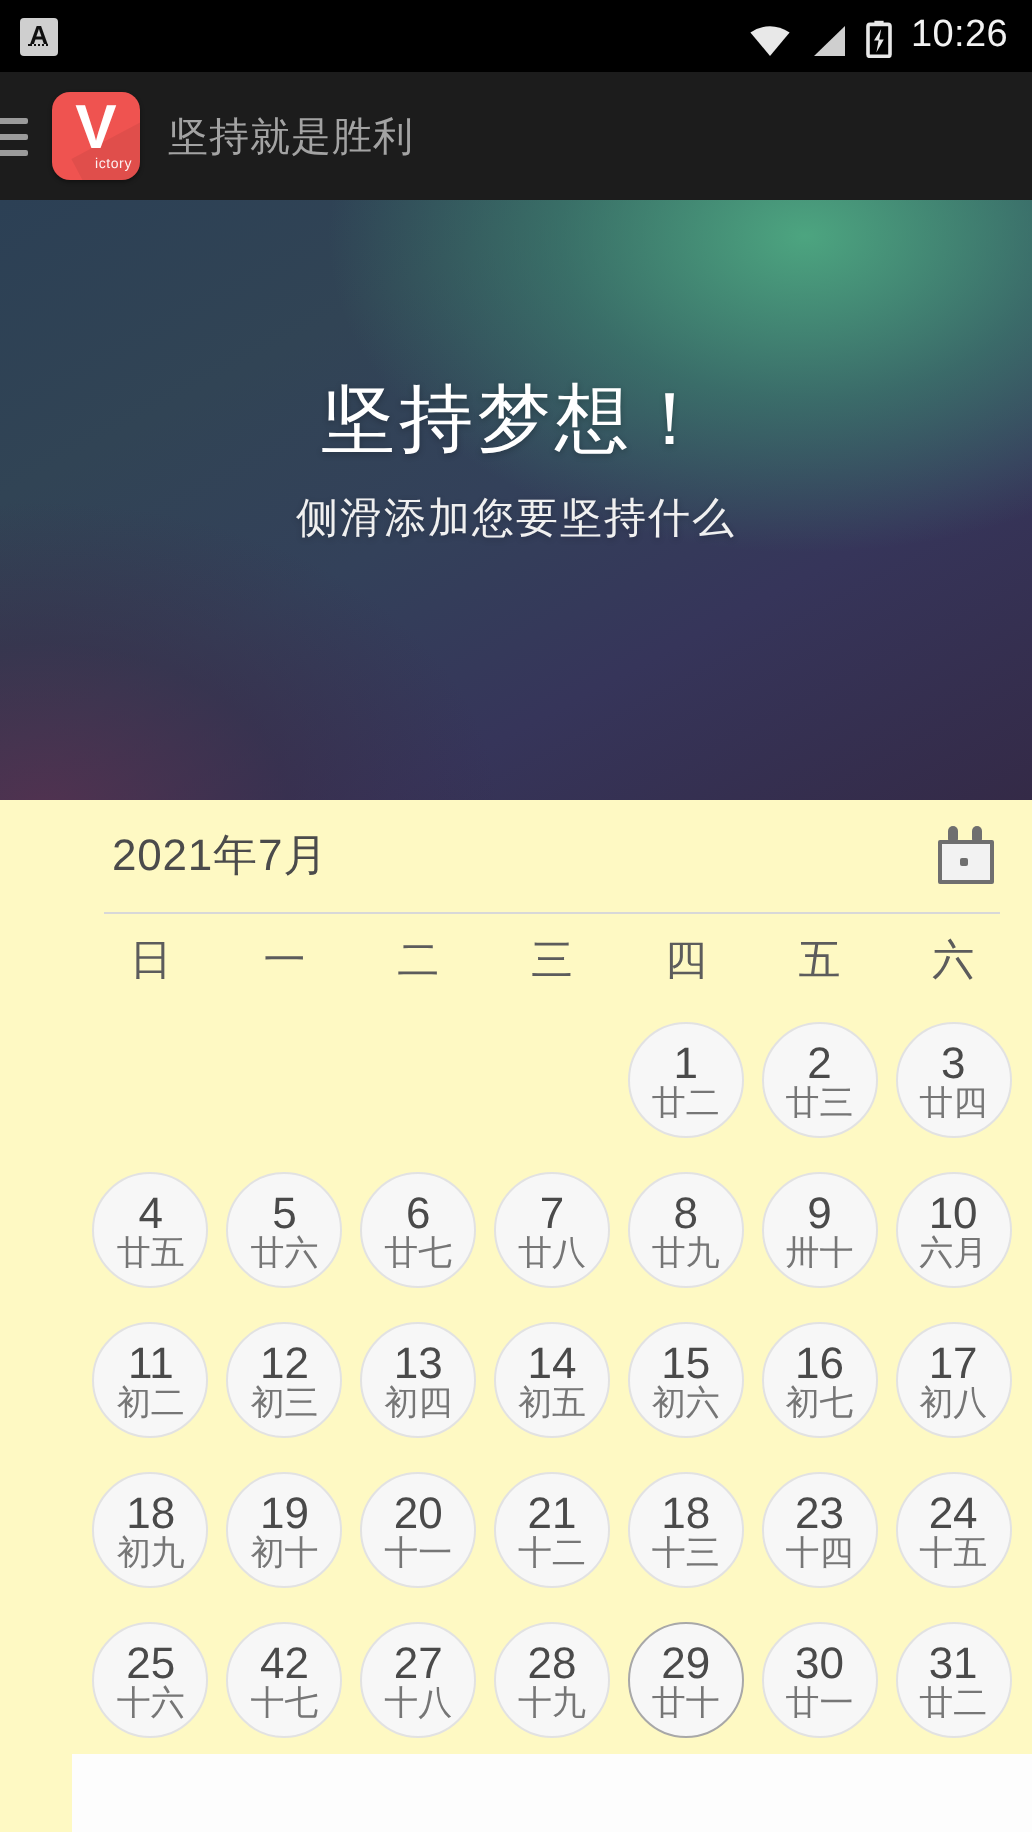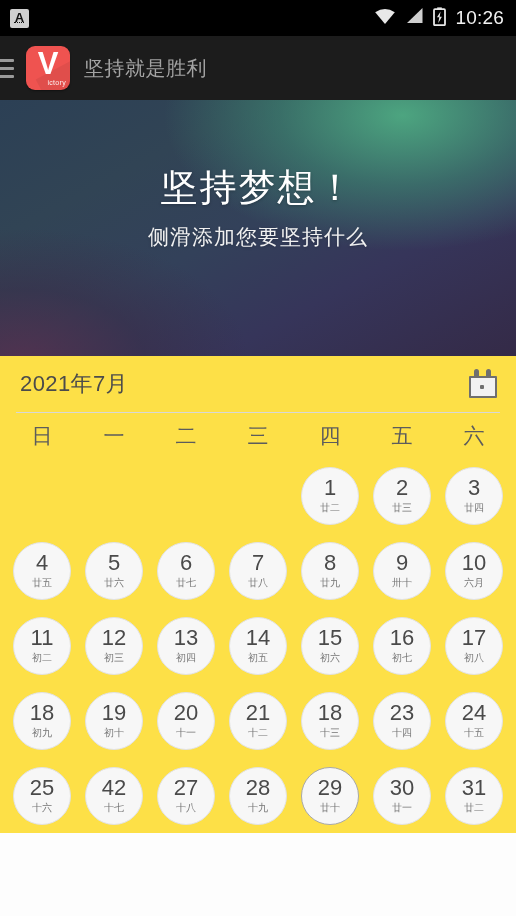--- a/index.html
+++ b/index.html
@@ -25,21 +25,21 @@
   .status-bar {
     height: 36px;
     background: #000000;
     display: flex;
     align-items: center;
     padding: 0 12px 0 10px;
     flex: 0 0 auto;
   }
   .status-left { display: flex; align-items: center; gap: 6px; }
   .status-spacer { flex: 1 1 auto; }
-  .status-right { display: flex; align-items: flex-start; gap: 9px; }
+  .status-right { display: flex; align-items: flex-end; gap: 9px; }
 
   .ime-icon {
     width: 19px; height: 19px;
     background: #cfcfcf;
     border-radius: 2px;
     color: #101010;
     font-size: 13px;
     font-weight: bold;
     line-height: 17px;
     text-align: center;
@@ -127,21 +127,21 @@
   }
   .app-title {
     color: #a3a3a3;
     font-size: 20px;
     margin-left: 14px;
     letter-spacing: 0.5px;
   }
 
   
   .hero {
-    height: 256px;
+    height: 300px;
     flex: 0 0 auto;
     position: relative;
     background:
       radial-gradient(ellipse 70% 80% at 78% 6%, rgba(78,170,130,0.95) 0%, rgba(64,146,118,0.55) 34%, rgba(52,110,104,0.0) 66%),
       radial-gradient(ellipse 60% 70% at 4% 102%, rgba(86,48,78,0.85) 0%, rgba(60,40,68,0.45) 40%, rgba(45,40,66,0.0) 74%),
       linear-gradient(152deg, #2c4055 0%, #314455 26%, #33415a 48%, #36355a 70%, #342a47 100%);
     display: flex;
     flex-direction: column;
     align-items: center;
     justify-content: center;
@@ -159,23 +159,24 @@
     color: #f0f0f0;
     font-size: 21px;
     letter-spacing: 1px;
     text-shadow: 0 1px 3px rgba(0,0,0,0.22);
     margin-bottom: 70px;
   }
 
   
   .calendar {
     flex: 1 1 auto;
-    background: #fde047;
+    background: #fef9c3;
     display: flex;
     flex-direction: column;
+    padding-left: 36px;
   }
   .cal-header {
     height: 56px;
     display: flex;
     align-items: center;
     padding: 0 18px 0 20px;
   }
   .cal-month {
     font-size: 22px;
     color: #4b4b4b;
@@ -263,21 +264,21 @@
     background: transparent;
     cursor: default;
   }
   .day .num {
     font-size: 22px;
     color: #4a4a4a;
     line-height: 23px;
     font-family: "Liberation Sans", sans-serif;
   }
   .day .lunar {
-    font-size: 10px;
+    font-size: 17px;
     color: #767676;
     line-height: 15px;
     margin-top: 1px;
   }
 
   .cal-bottom {
     flex: 1 1 auto;
     background: #fdfdfd;
   }
 </style>

